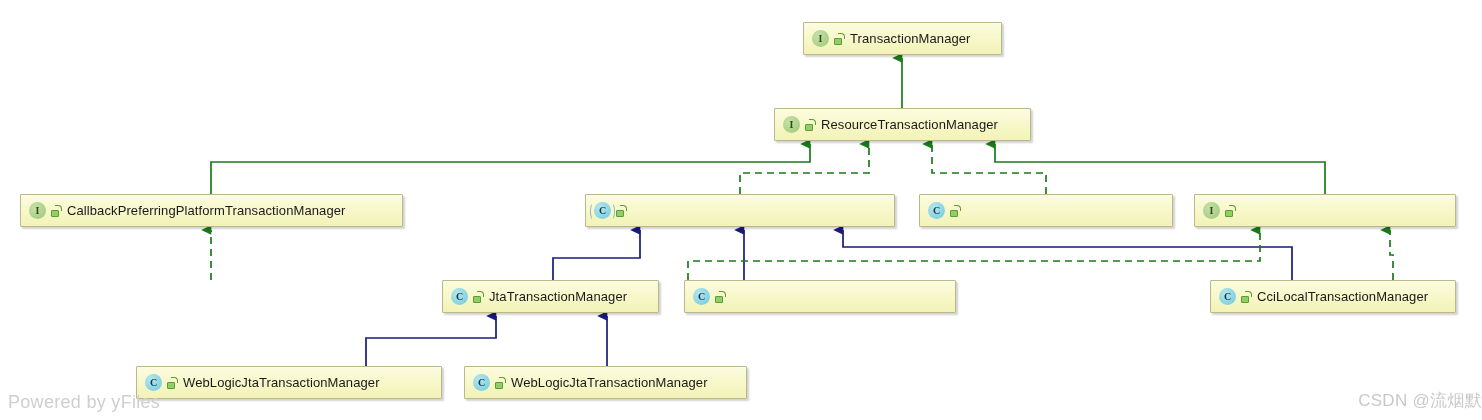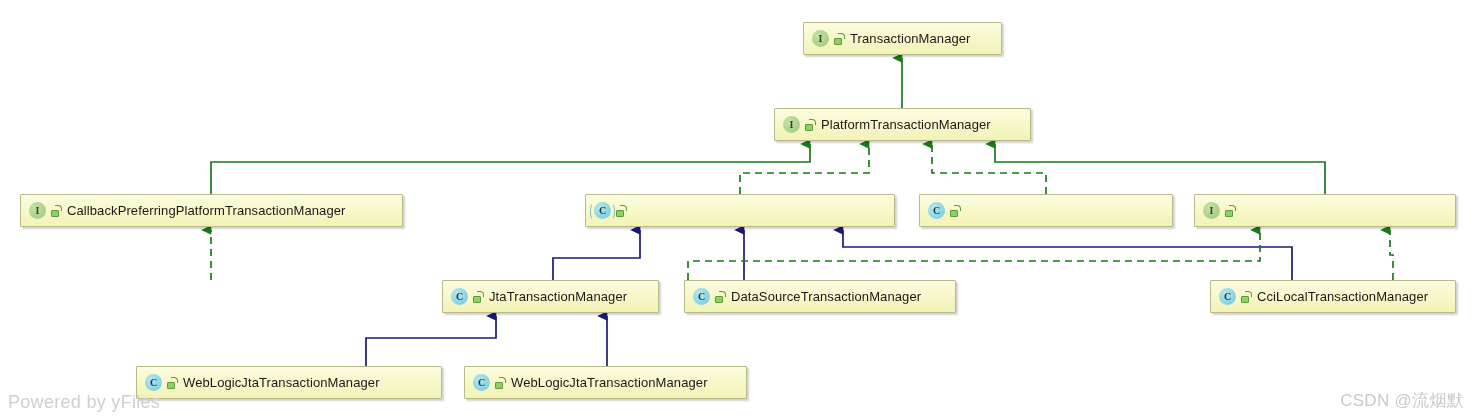--- a/index.html
+++ b/index.html
@@ -33,21 +33,21 @@
   
   .lock{width:11px;height:12px;flex:0 0 auto;margin-left:5px;position:relative;}
   .lock .body{position:absolute;left:0;bottom:0;width:8px;height:7px;
               background:#8fcf63;border:1px solid #5e9b3a;box-sizing:border-box;border-radius:1px;}
   .lock .shackle{position:absolute;left:4px;top:0;width:7px;height:6px;
               border:1.5px solid #5e9b3a;border-bottom:none;border-left:none;
               border-radius:0 4px 0 0;box-sizing:border-box;}
 
   .wm{position:absolute;color:#cfcfcf;font-size:18px;letter-spacing:0.3px;}
   #wm-yfiles{left:8px;top:392px;}
-  #wm-csdn{right:18px;top:389px;font-size:17px;color:#c9c9c9;margin-left:46px;}
+  #wm-csdn{right:0;top:389px;font-size:17px;color:#c9c9c9;margin-left:46px;}
 </style>
 </head>
 <body>
 
 <div id="canvas">
 
   <svg id="edges" viewBox="0 0 1482 420" xmlns="http://www.w3.org/2000/svg">
     <defs>
       <marker id="ag" markerWidth="12" markerHeight="11" refX="5.5" refY="10.2" orient="auto" markerUnits="userSpaceOnUse">
         <polygon points="0.8,10.5 5.5,0.4 10.2,10.5" fill="#1a7a1a"></polygon>
@@ -95,21 +95,21 @@
       </span>
     <span class="lbl">TransactionManager</span>
   </div>
 
   <div class="node" style="left:774px;top:108px;width:257px;">
     <span class="tico iface">I</span>
     <span class="lock">
         <span class="body"></span>
         <span class="shackle"></span>
       </span>
-    <span class="lbl">PlatformTransactionManager</span>
+    <span class="lbl">ResourceTransactionManager</span>
   </div>
 
   <div class="node" style="left:20px;top:194px;width:383px;">
     <span class="tico iface">I</span>
     <span class="lock">
         <span class="body"></span>
         <span class="shackle"></span>
       </span>
     <span class="lbl">CallbackPreferringPlatformTransactionManager</span>
   </div>
@@ -146,21 +146,20 @@
       </span>
     <span class="lbl">JtaTransactionManager</span>
   </div>
 
   <div class="node" style="left:684px;top:280px;width:272px;">
     <span class="tico cls">C</span>
     <span class="lock">
         <span class="body"></span>
         <span class="shackle"></span>
       </span>
-    <span class="lbl">DataSourceTransactionManager</span>
   </div>
 
   <div class="node" style="left:1210px;top:280px;width:246px;">
     <span class="tico cls">C</span>
     <span class="lock">
         <span class="body"></span>
         <span class="shackle"></span>
       </span>
     <span class="lbl">CciLocalTransactionManager</span>
   </div>

